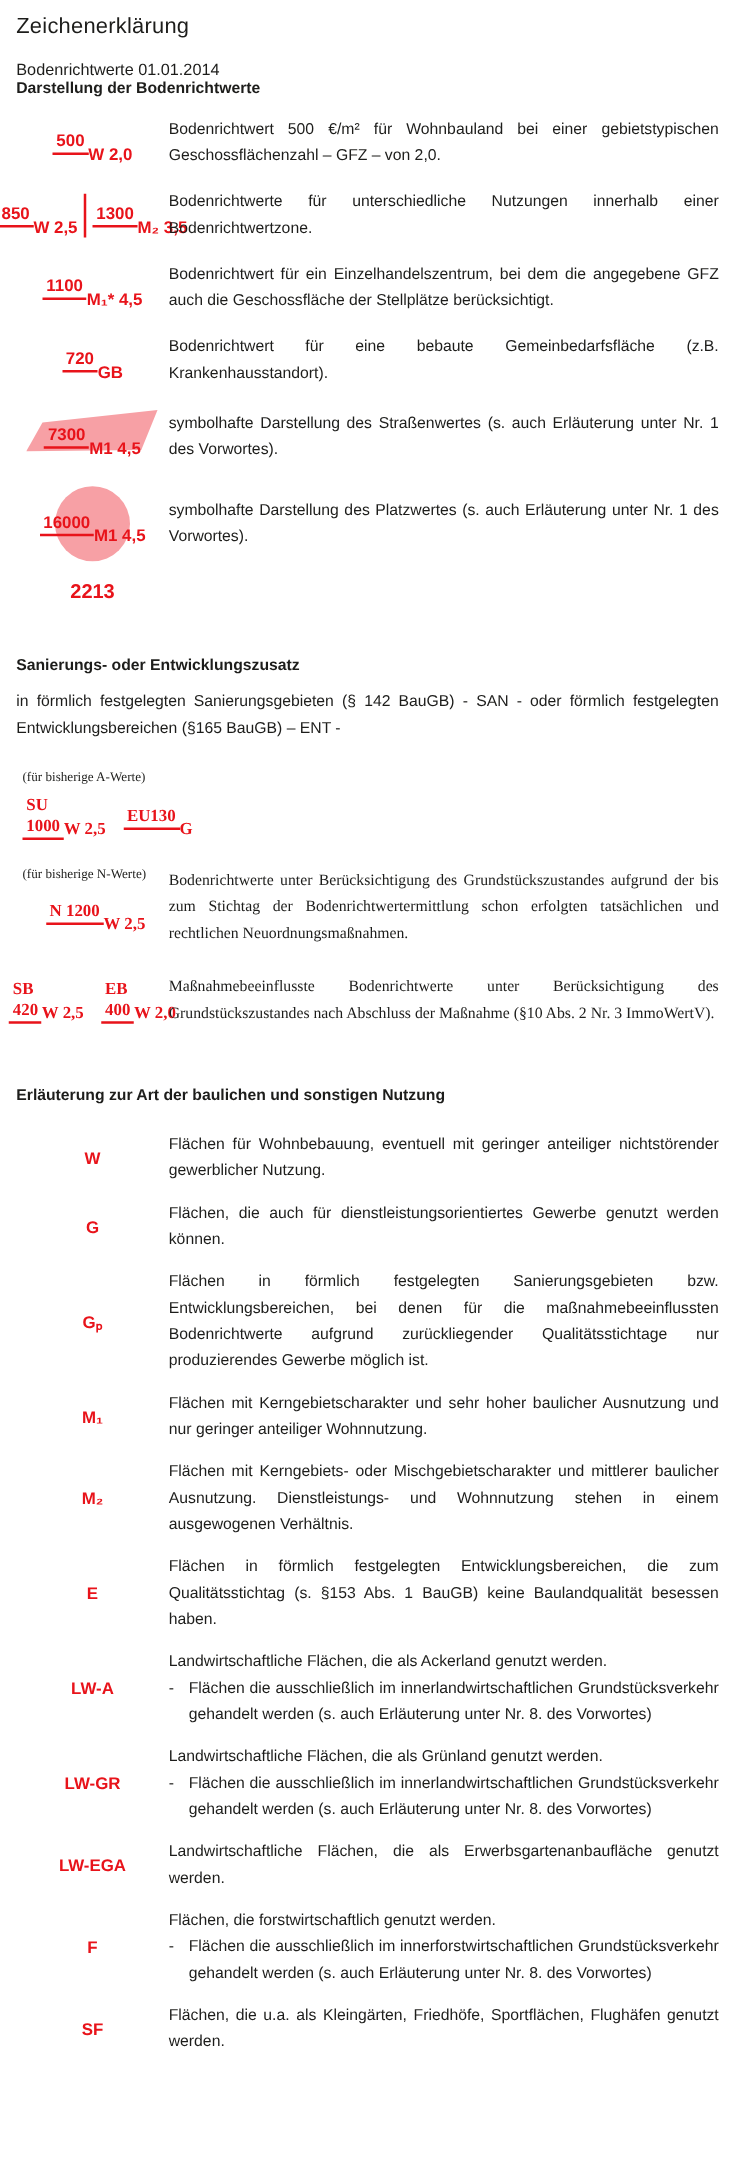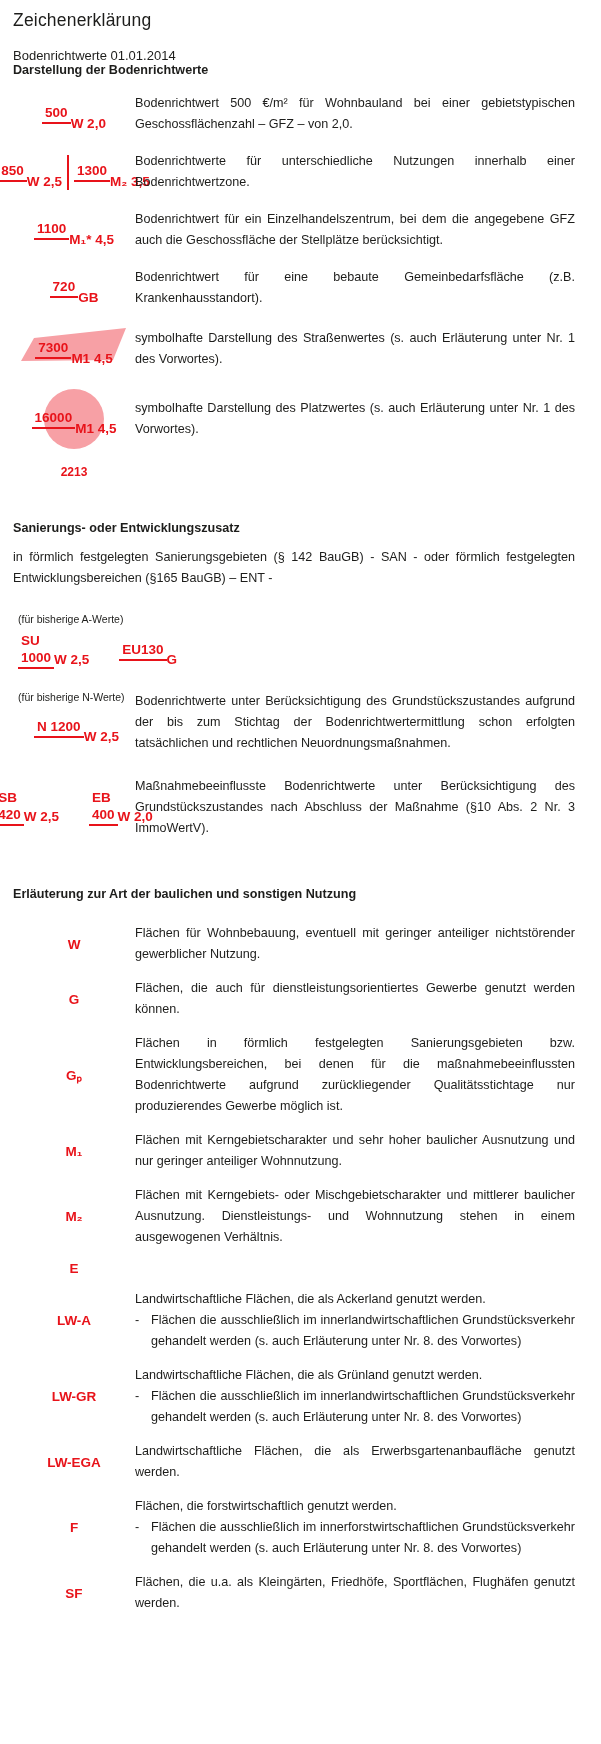--- a/index.html
+++ b/index.html
@@ -27,40 +27,40 @@
   .bullet { display:flex; }
   .bullet .bdash { flex:none; width:8px; }
   .bullet .bline { flex:1; padding-left:8px; text-align:justify; }
 
   
   .frac { display:inline-flex; flex-direction:row; align-items:center;
           color:var(--red); font-weight:bold; font-size:13.5px; line-height:17px; }
   .frac .num { border-bottom:2px solid var(--red); padding:0 3px 1px; }
   .frac .den { padding-top:18px; white-space:nowrap; }
   .fracpair { display:flex; align-items:stretch; }
-  .fracpair.gap { gap:30px; }
+  .fracpair.gap { gap:14px; }
   .vdiv { width:2px; background:var(--red); margin:0 5px; }
 
   .code { color:var(--red); font-weight:bold; font-size:13.5px; }
-  .zone-id { color:var(--red); font-weight:bold; font-size:12px; }
+  .zone-id { color:var(--red); font-weight:bold; font-size:16px; }
   .note-label { font-size:10.5px; color:var(--ink); white-space:nowrap; margin-bottom:7px; align-self:flex-start; }
 
   
   .swoosh-wrap { position:relative; width:106px; height:48px;
                  display:flex; align-items:center; justify-content:center; }
   .swoosh-wrap svg { position:absolute; inset:0; }
   .swoosh-wrap .frac { position:relative; }
   .circle-wrap { position:relative; width:60px; height:60px;
                  display:flex; align-items:center; justify-content:center; }
   .circle-bg { position:absolute; inset:0; border-radius:50%; background:var(--pink); }
   .circle-wrap .frac { position:relative; }
 
   .gap-s2 { height:26px; } .gap-s3 { height:26px; }
   .intro { font-size:12.6px; line-height:21px; margin-top:12px; text-align:justify; }
-  .s2 .rows { margin-top:24px; }
+  .s2 .rows { margin-top:24px;font-family:Liberation Serif, serif; }
   .s2 .row { margin-bottom:22px; }
   .s3 .rows { margin-top:22px; }
   .s3 .row { margin-bottom:13px; }
 </style>
 </head>
 <body>
 
 <div class="page">
 
   <h1 class="doc-title">Zeichenerklärung</h1>
@@ -245,20 +245,21 @@
         <div class="symcol">
             <span class="code">M₂</span>
           </div>
         <div class="txt">Flächen mit Kerngebiets- oder Mischgebietscharakter und mittlerer baulicher Ausnutzung. Dienstleistungs- und Wohnnutzung stehen in einem ausgewogenen Verhältnis.</div>
       </div>
 
       <div class="row">
         <div class="symcol">
             <span class="code">E</span>
           </div>
+        <div class="txt">Flächen in förmlich festgelegten Entwicklungsbereichen, die zum Qualitätsstichtag (s. §153 Abs. 1 BauGB) keine Baulandqualität besessen haben.</div>
       </div>
 
       <div class="row">
         <div class="symcol">
             <span class="code">LW-A</span>
           </div>
         <div class="txt">
           <div>Landwirtschaftliche Flächen, die als Ackerland genutzt werden.</div>
           <div class="bullet">
               <span class="bdash">-</span>

